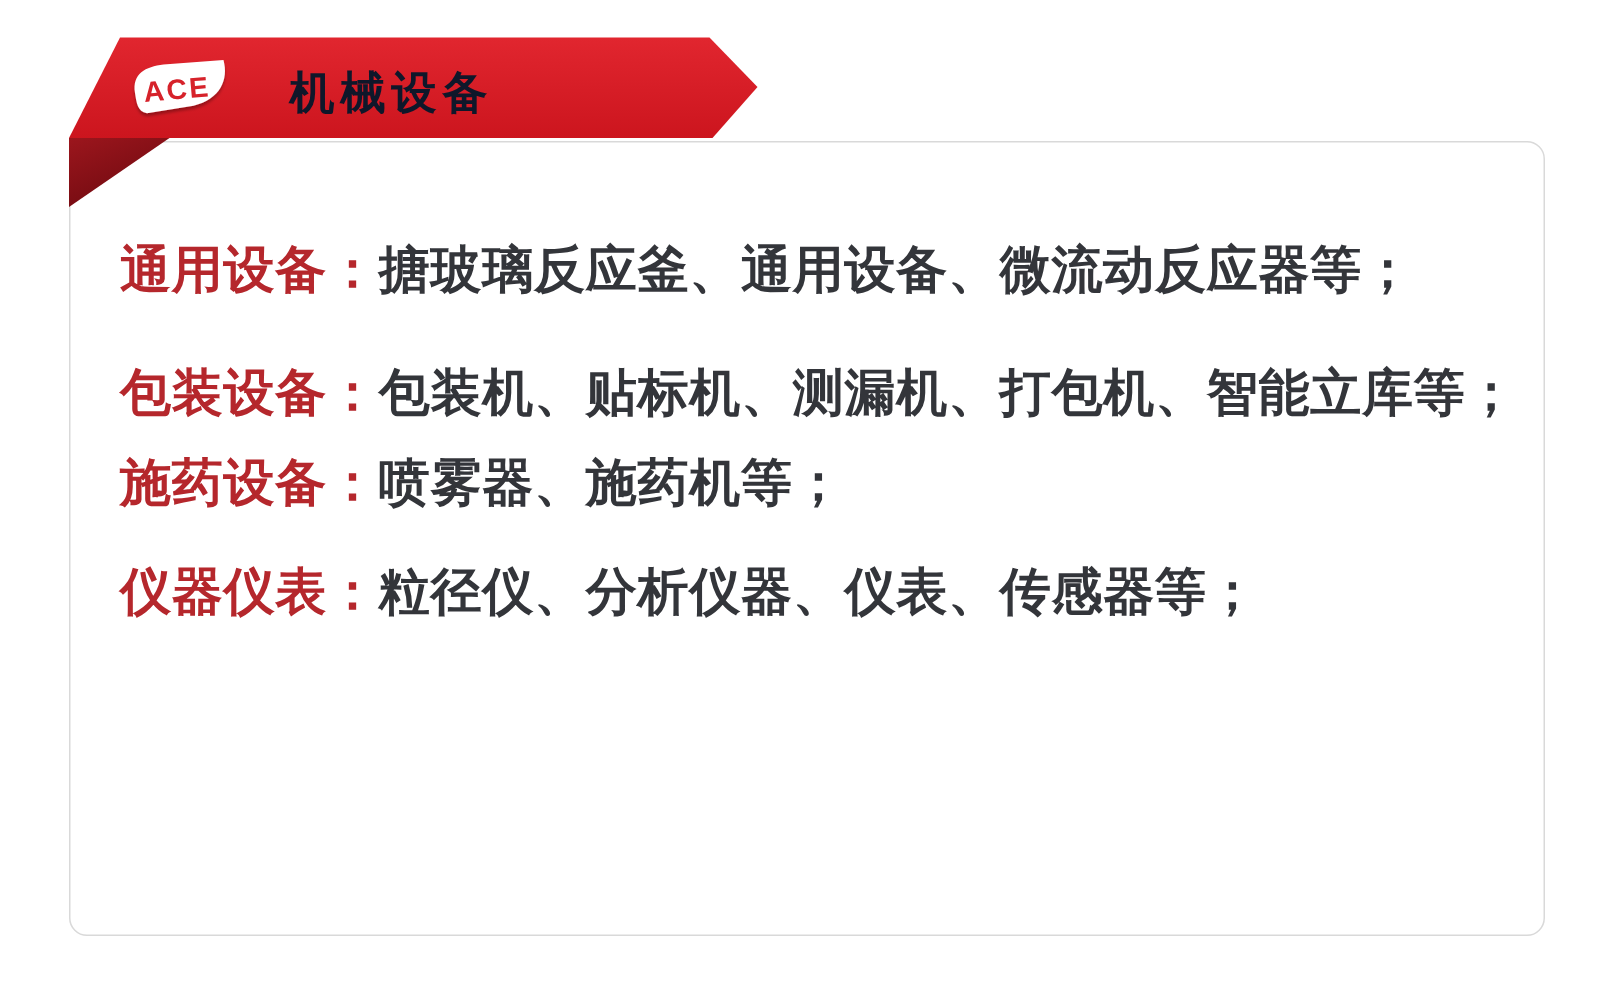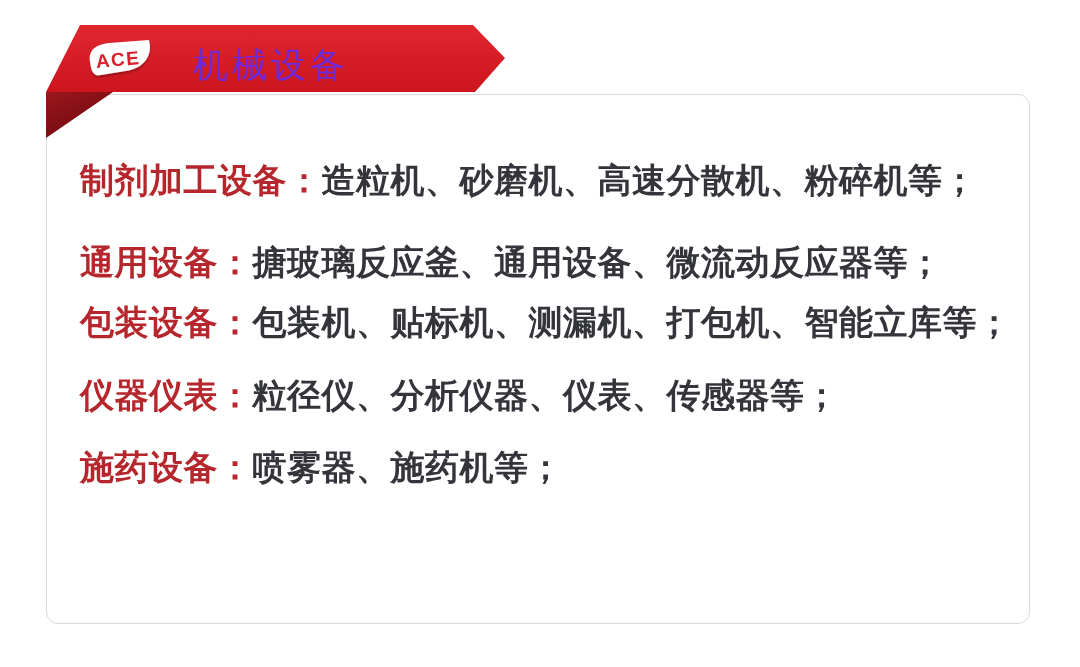--- a/index.html
+++ b/index.html
@@ -51,48 +51,45 @@
     position: absolute;
     left: 0;
     top: 0;
     width: 1080px;
     height: 170px;
   }
   .banner-title {
     position: absolute;
     left: 193px;
     top: 42px;
-    font-size: 35px;
-    font-weight: 400;
-    color: #6d28d9;
+    font-size: 30px;
+    font-weight: 700;
+    color: #0f172a;
     letter-spacing: 4px;
     white-space: nowrap;
   }
 </style>
 </head>
 <body>
 
 <div class="stage">
 
   <div class="card">
     <div class="rows">
       <div class="row">
-        <span class="row-label">制剂加工设备：</span><span class="row-items">造粒机、砂磨机、高速分散机、粉碎机等；</span>
-      </div>
-      <div class="row">
         <span class="row-label">通用设备：</span><span class="row-items">搪玻璃反应釜、通用设备、微流动反应器等；</span>
       </div>
       <div class="row">
         <span class="row-label">包装设备：</span><span class="row-items">包装机、贴标机、测漏机、打包机、智能立库等；</span>
       </div>
       <div class="row">
-        <span class="row-label">仪器仪表：</span><span class="row-items">粒径仪、分析仪器、仪表、传感器等；</span>
+        <span class="row-label">施药设备：</span><span class="row-items">喷雾器、施药机等；</span>
       </div>
       <div class="row">
-        <span class="row-label">施药设备：</span><span class="row-items">喷雾器、施药机等；</span>
+        <span class="row-label">仪器仪表：</span><span class="row-items">粒径仪、分析仪器、仪表、传感器等；</span>
       </div>
     </div>
   </div>
 
   <svg class="banner-svg" viewBox="0 0 1080 170" xmlns="http://www.w3.org/2000/svg">
     <defs>
       <linearGradient id="gradMain" x1="0" y1="0" x2="0" y2="1">
         <stop offset="0" stop-color="#e1262f"></stop>
         <stop offset="1" stop-color="#cc151e"></stop>
       </linearGradient>

